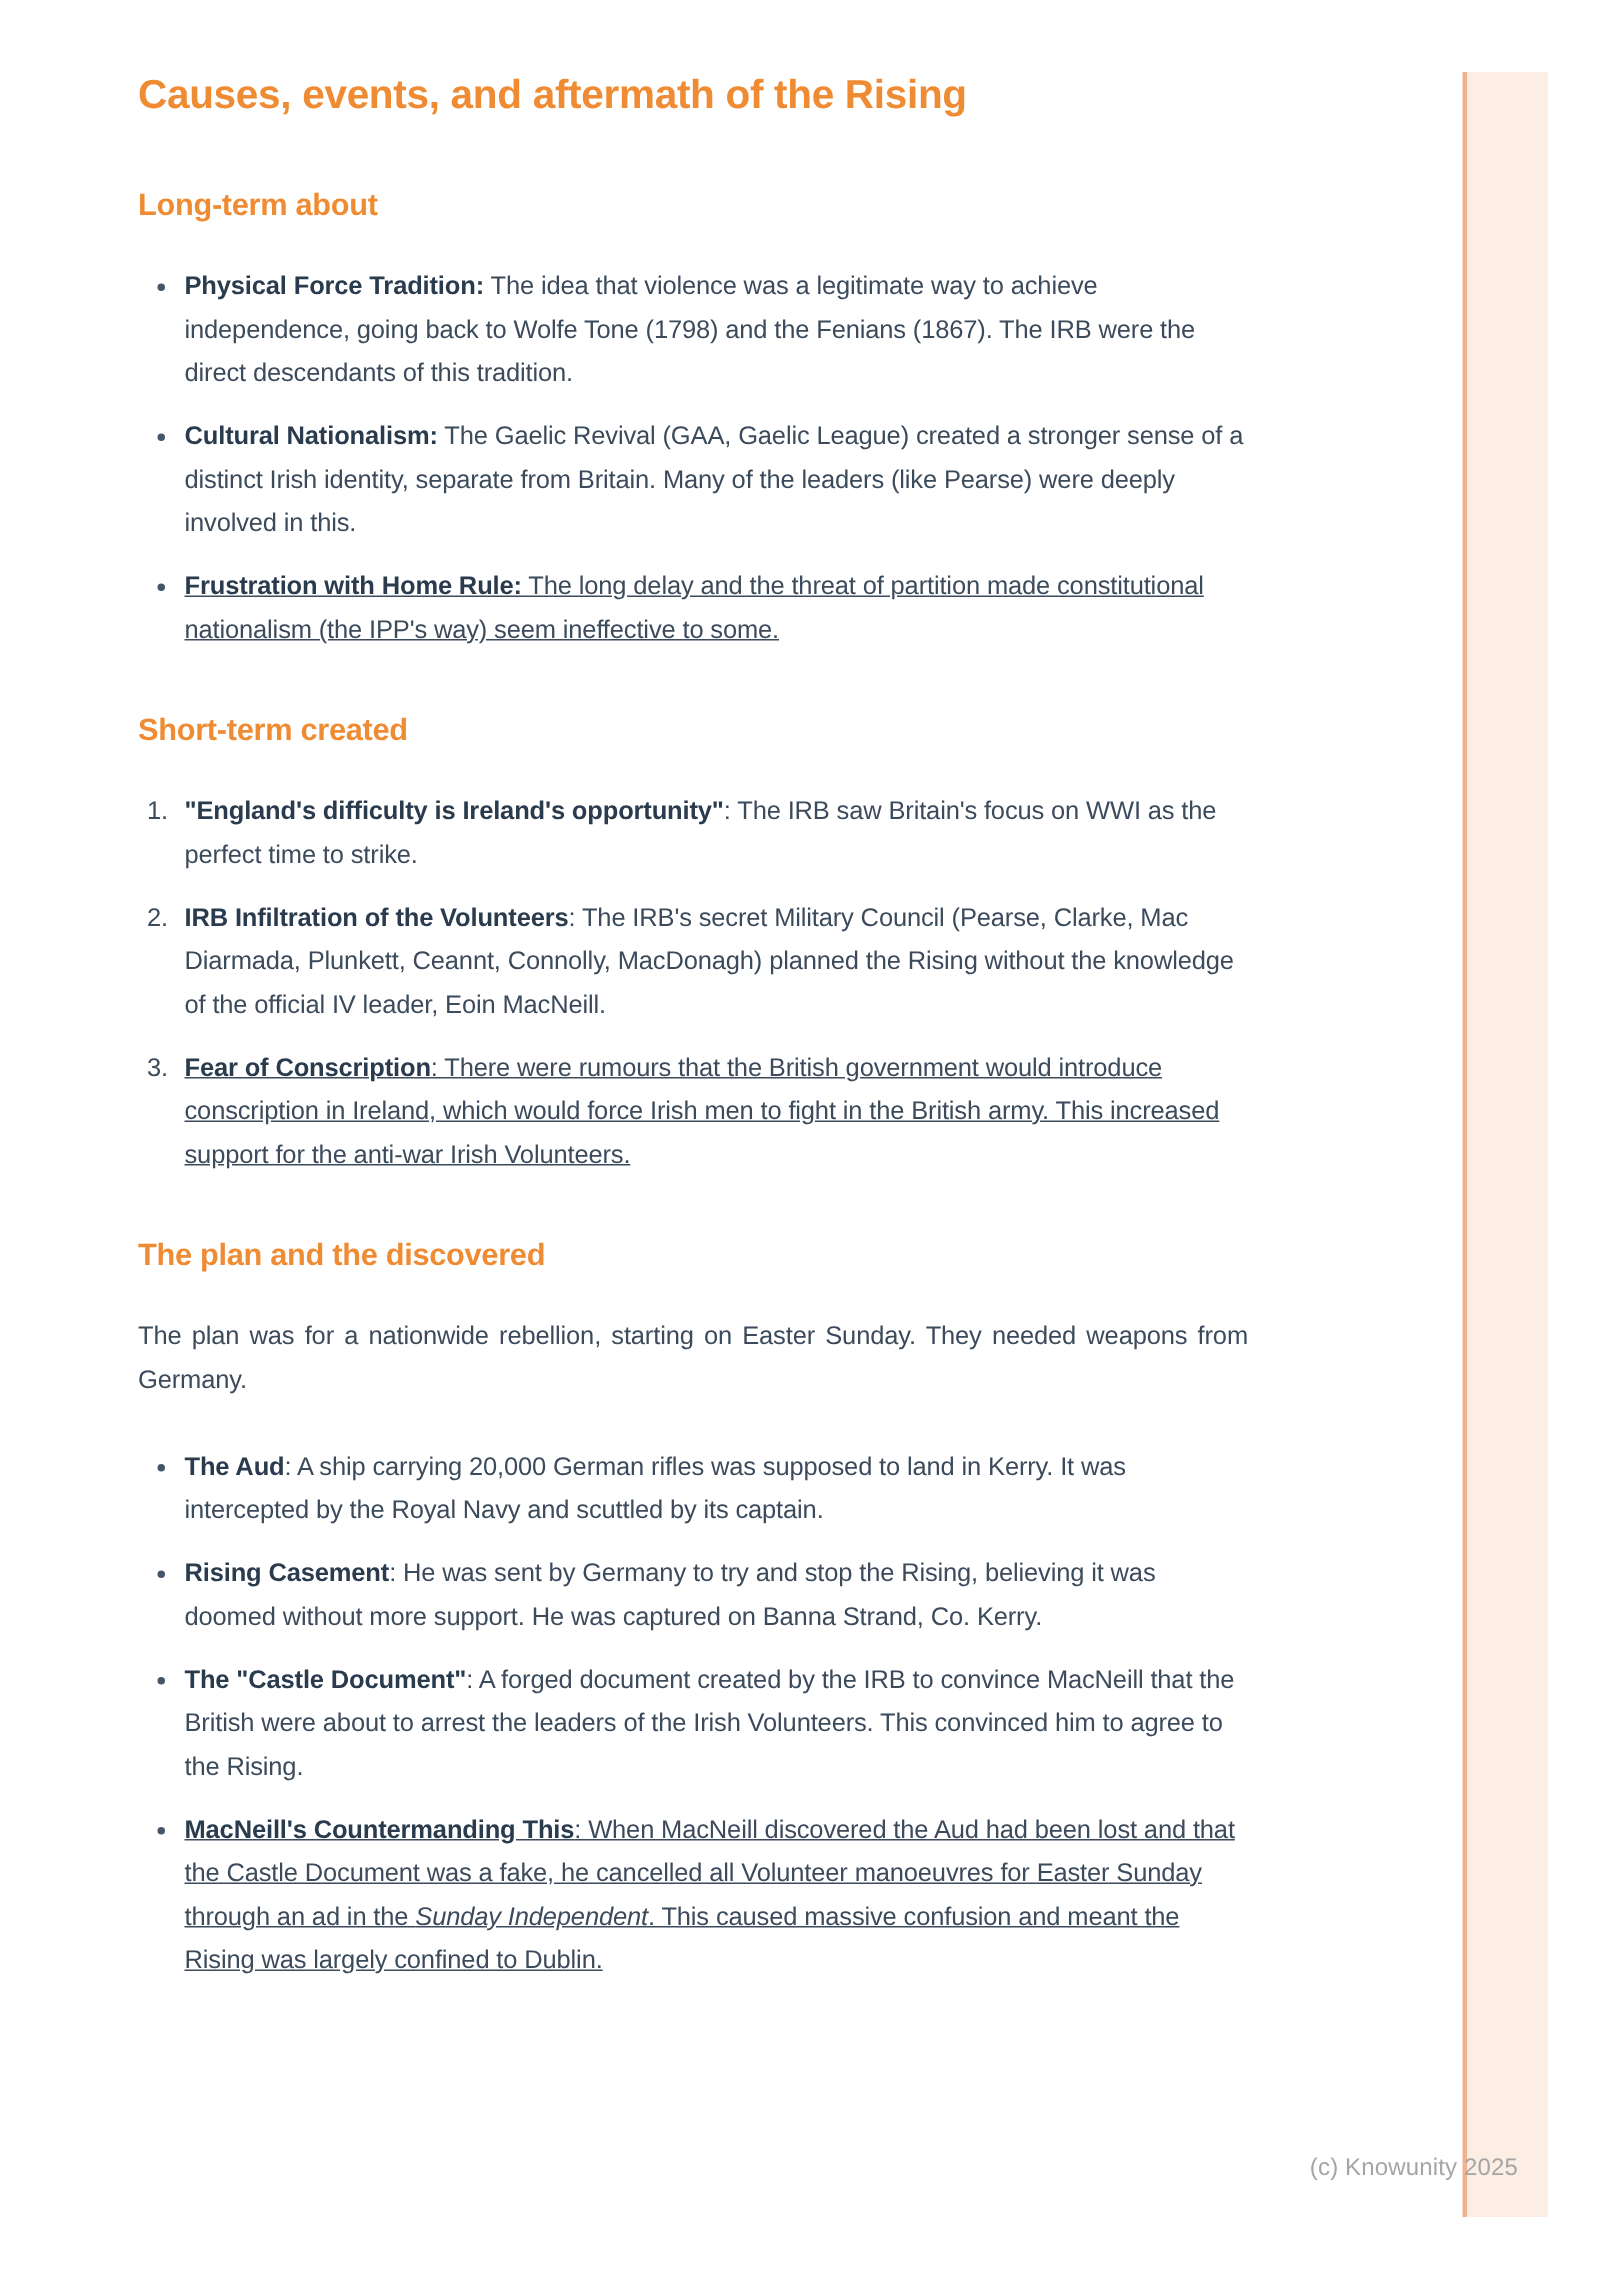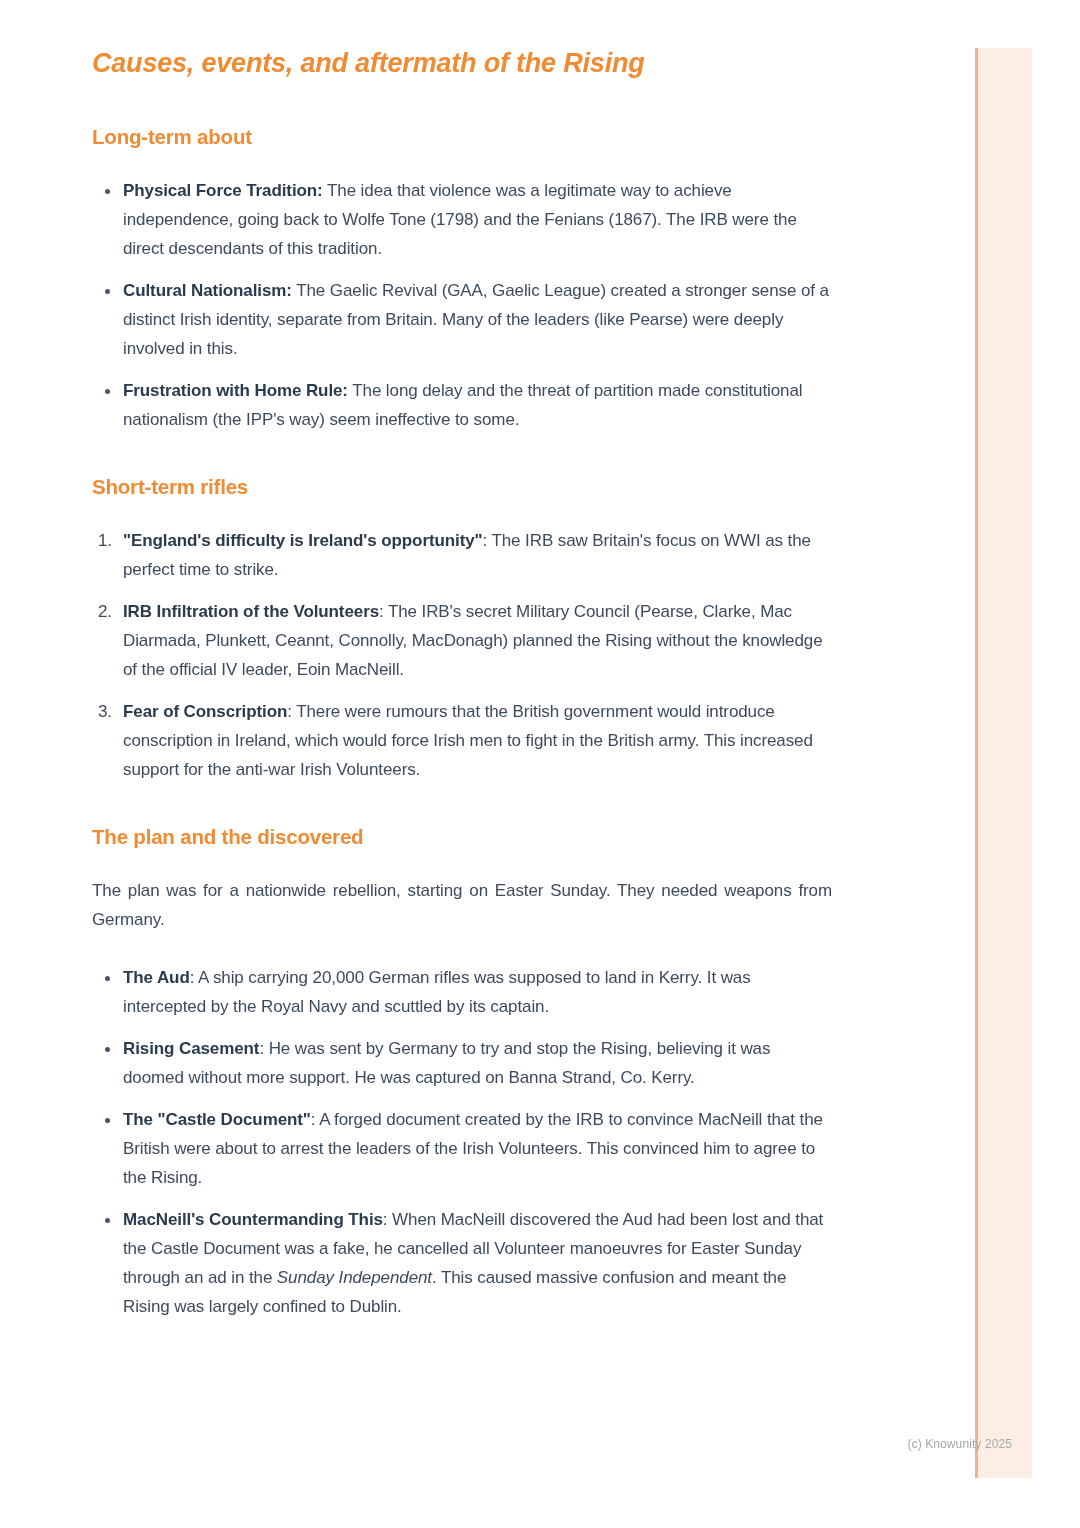--- a/index.html
+++ b/index.html
@@ -16,21 +16,20 @@
     left: 92px;
     top: 48px;
     width: 740px;
   }
   h1.doc-title {
     margin: 0 0 46px 0;
     font-size: 27px;
     font-weight: 700;
     letter-spacing: -0.2px;
     color: #EF8B33;
-    font-style: italic;
   }
   h2.section-heading {
     margin: 0 0 27px 0;
     font-size: 20.5px;
     font-weight: 700;
     letter-spacing: -0.2px;
     color: #EF8B33;
   }
   .section { margin-bottom: 41px; }
   .body-text, li, p.intro {
@@ -46,21 +45,21 @@
   ul.item-list, ol.item-list {
     list-style: none;
     margin: 0;
     padding: 0;
   }
   li.list-item {
     position: relative;
     padding-left: 31px;
     margin-bottom: 13px;
   }
-  li.list-item:last-child { margin-bottom: 0; }
+  li.list-item:last-child { margin-bottom: 0; text-decoration: underline; }
   li.list-item .bullet-dot {
     position: absolute;
     left: 13px;
     top: 13px;
     width: 5px;
     height: 5px;
     border-radius: 50%;
     background: #46566A;
   }
   li.list-item .num {
@@ -83,21 +82,21 @@
     left: 978px;
     top: 48px;
     width: 54px;
     height: 1430px;
     background: #FCEEE4;
   }
   .watermark {
     position: absolute;
     top: 1437px;
     right: 68px;
-    font-size: 12px;
+    font-size: 16px;
     letter-spacing: 0.1px;
     color: #A5A5A5;
     z-index: 2;
   }
 </style>
 </head>
 <body>
 
 <div class="side-strip-line"></div>
 <div class="side-strip"></div>
@@ -119,21 +118,21 @@
         <b class="lead">Cultural Nationalism:</b><span> The Gaelic Revival (GAA, Gaelic League) created a stronger sense of a distinct Irish identity, separate from Britain. Many of the leaders (like Pearse) were deeply involved in this.</span>
       </li>
       <li class="list-item">
         <span class="bullet-dot"></span>
         <b class="lead">Frustration with Home Rule:</b><span> The long delay and the threat of partition made constitutional nationalism (the IPP's way) seem ineffective to some.</span>
       </li>
     </ul>
   </div>
 
   <div class="section">
-    <h2 class="section-heading">Short-term rifles</h2>
+    <h2 class="section-heading">Short-term created</h2>
     <ol class="item-list">
       <li class="list-item">
         <span class="num">1.</span>
         <b class="lead">"England's difficulty is Ireland's opportunity"</b><span>: The IRB saw Britain's focus on WWI as the perfect time to strike.</span>
       </li>
       <li class="list-item">
         <span class="num">2.</span>
         <b class="lead">IRB Infiltration of the Volunteers</b><span>: The IRB's secret Military Council (Pearse, Clarke, Mac Diarmada, Plunkett, Ceannt, Connolly, MacDonagh) planned the Rising without the knowledge of the official IV leader, Eoin MacNeill.</span>
       </li>
       <li class="list-item">

